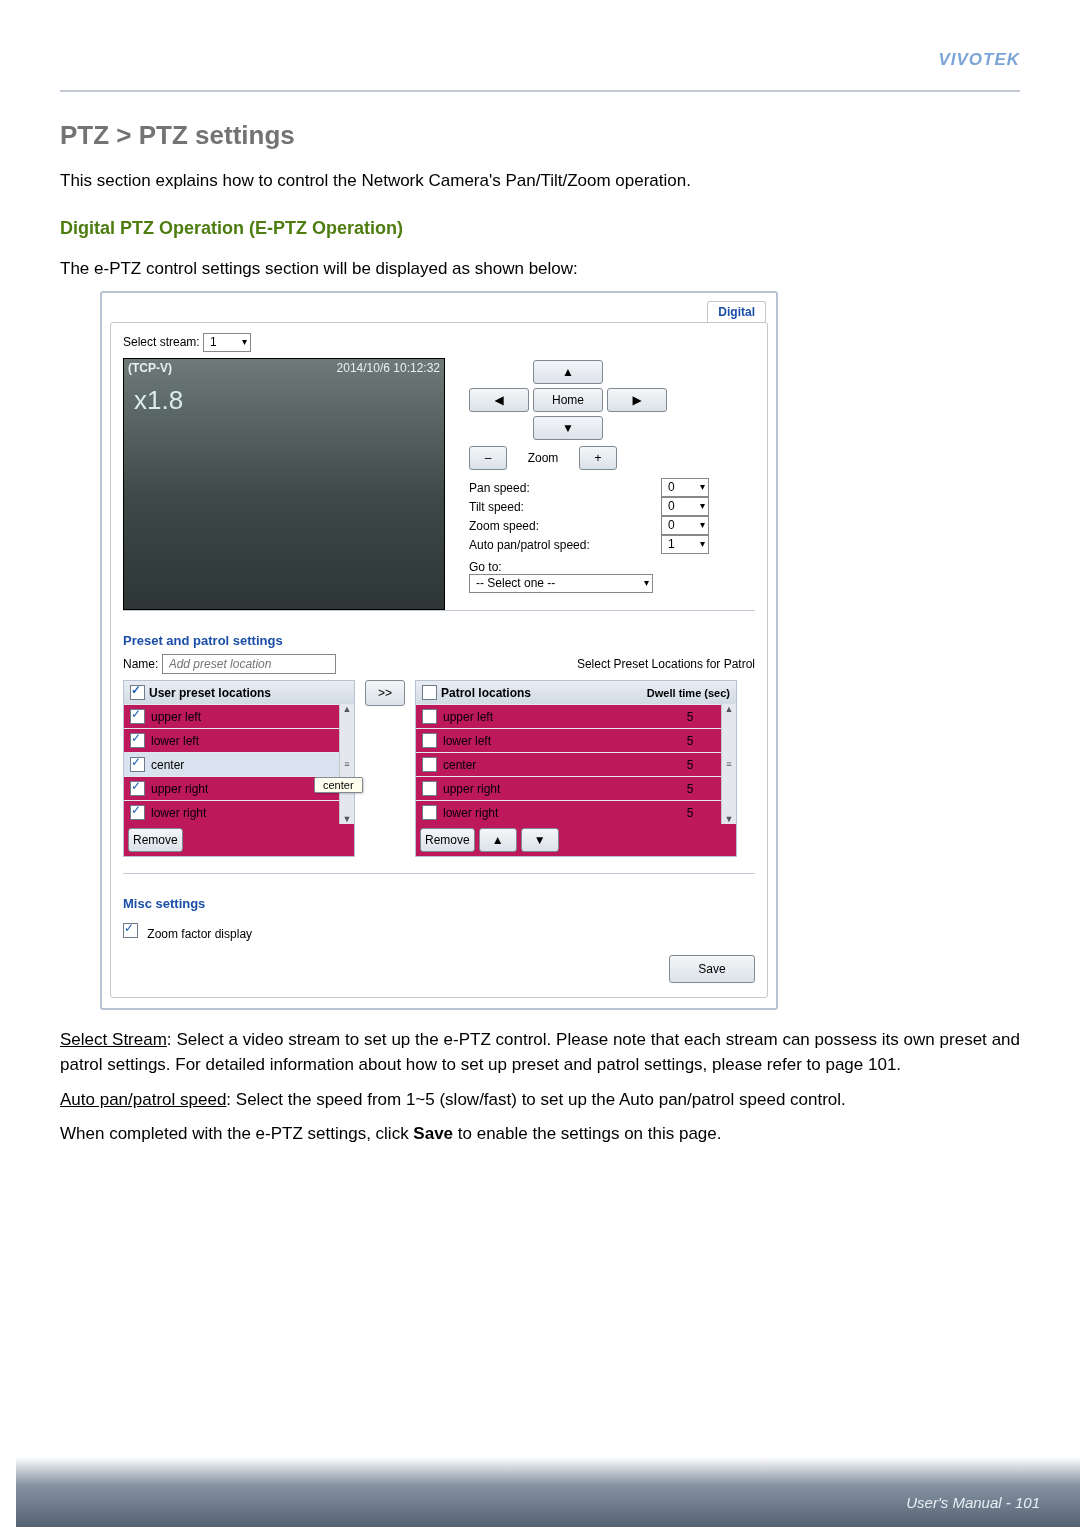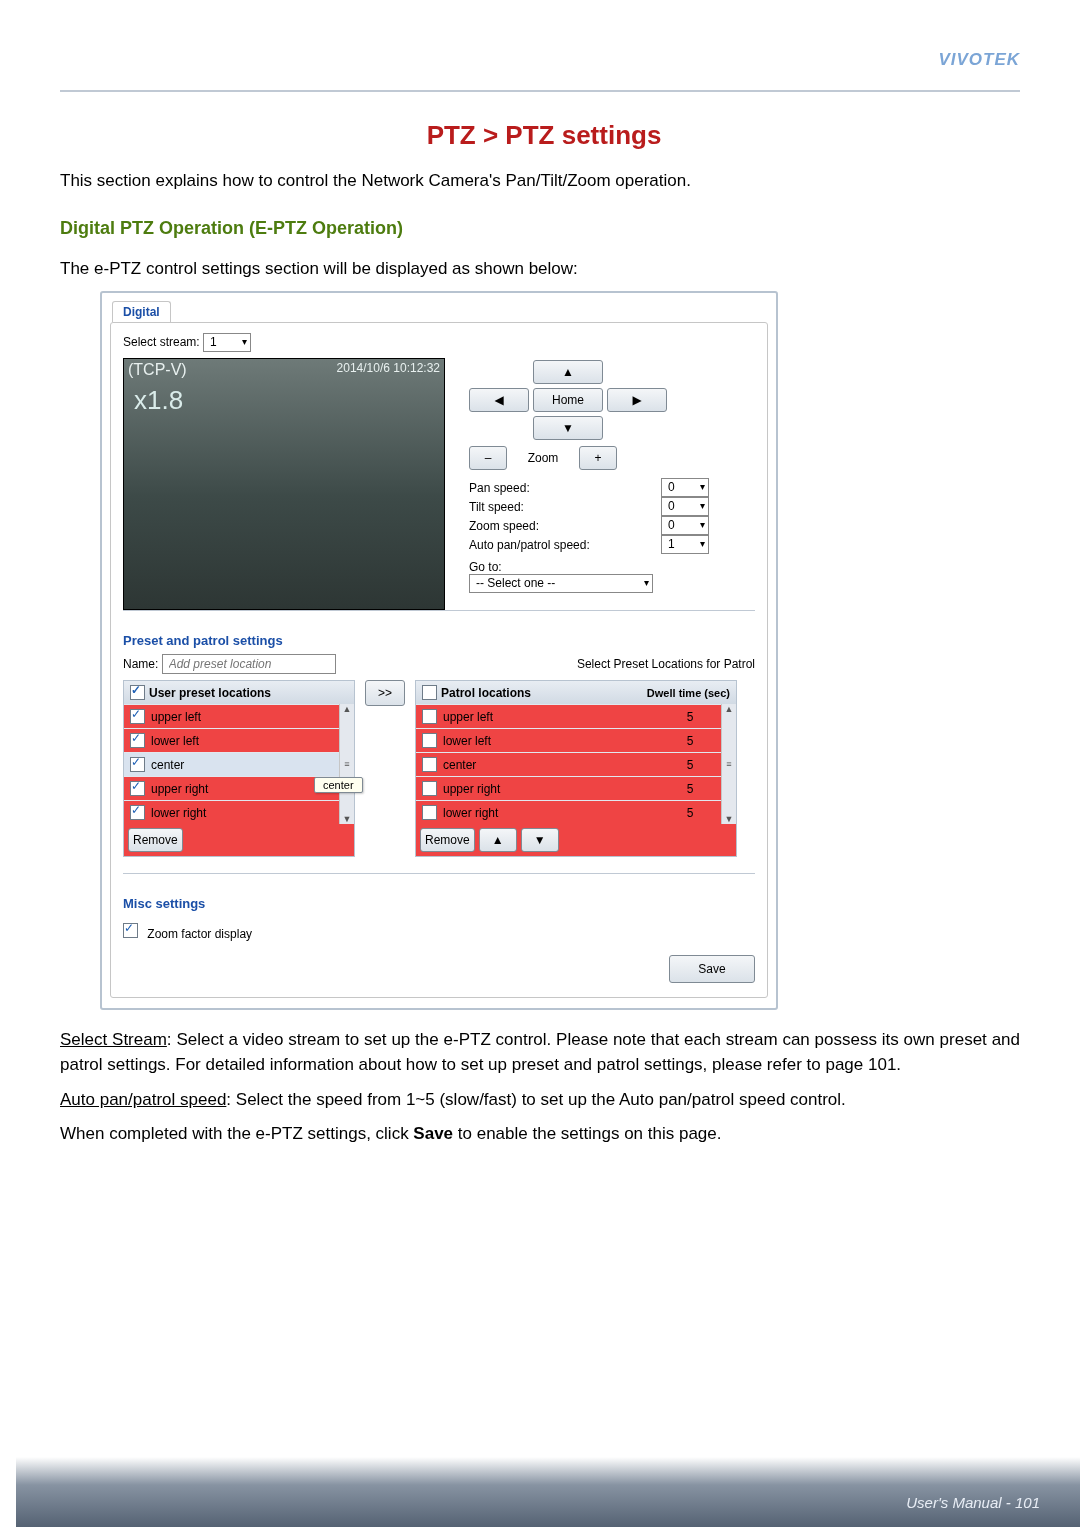--- a/index.html
+++ b/index.html
@@ -35,25 +35,24 @@
     height: 2px;
     background: #c0c9d4;
   }
   .content {
     position: absolute;
     top: 110px;
     left: 60px;
     right: 60px;
   }
   h2.section-title {
-    color: #b91c1c;
+    color: #737373;
     font-size: 26px;
     font-weight: bold;
-    margin: 10px 0 18px 8px;
-    text-align: center;
+    margin: 10px 0 18px 0;
   }
   .body-text {
     font-size: 17px;
     line-height: 1.45;
     text-align: justify;
     margin: 10px 0;
   }
   .sub-head {
     color: #4d7c0f;
     font-weight: bold;
@@ -62,21 +61,21 @@
   }
   .ui-shot {
     border: 2px solid #b7c3d0;
     background: #fff;
     border-radius: 3px;
     margin: 8px 0 18px 40px;
     width: 674px;
     padding: 0;
     font-size: 12px;
   }
-  .ui-tabs { padding: 8px 10px 0 10px; }
+  .ui-tabs { padding: 8px 10px 0 10px; text-align: right; }
   .tab {
     display: inline-block;
     border: 1px solid #c6c6c6;
     border-bottom: none;
     padding: 3px 10px 3px 10px;
     color: #1b4fa7;
     font-weight: bold;
     background: #fff;
     border-radius: 3px 3px 0 0;
   }
@@ -111,21 +110,21 @@
     align-items: flex-start;
   }
   .video-frame {
     width: 320px;
     height: 250px;
     background: linear-gradient(#6e7a78, #3d4a48 55%, #2d3634);
     border: 1px solid #000;
     position: relative;
     color: #fff;
   }
-  .video-label { position: absolute; top: 2px; left: 4px; color: #e8f0ef; font-size: 16px; }
+  .video-label { position: absolute; top: 2px; left: 4px; color: #e8f0ef; font-size: 12px; font-weight: bold; }
   .video-time  { position: absolute; top: 2px; right: 4px; color:#e8f0ef; font-size: 12px;}
   .video-zoom  { position: absolute; top: 26px; left: 10px; font-size: 26px; color: #daecea; }
   .controls { flex: 1; padding-top: 2px; }
   .pad {
     display: grid;
     grid-template-columns: 60px 70px 60px;
     grid-template-rows: 24px 24px 24px;
     gap: 4px;
     margin-bottom: 6px;
     align-items: center;
@@ -158,21 +157,21 @@
   .hr-dash { border:none; border-top:1px solid #c0c9d4; margin:0 0 4px 0; }
   .preset-row {
     display:flex; justify-content:space-between; align-items:center; margin-bottom:6px;
   }
   .input-text {
     border:1px solid #888; padding:2px 6px; font-style:italic; color:#999;
     font-size:12px; width:160px; background:#fff;
   }
   .tables { display:flex; gap:10px; align-items:flex-start;}
   .list-box {
-    border:1px solid #b7c3d0; background:#ef4444; font-size:12px;
+    border:1px solid #b7c3d0; background:#be185d; font-size:12px;
   }
   .list-box .hdr {
     background: linear-gradient(#e8edf3,#d1dae4);
     padding:4px 6px; font-weight:bold; display:flex; align-items:center; gap:4px;
   }
   .list-box .hdr .dw { margin-left:auto; text-align:left; font-size:11px;}
   .list-box ul { list-style:none; margin:0; padding:0; }
   .list-box li {
     display:flex; align-items:center; gap:6px;
     padding:4px 6px; border-top:1px solid #e2e7ee;

